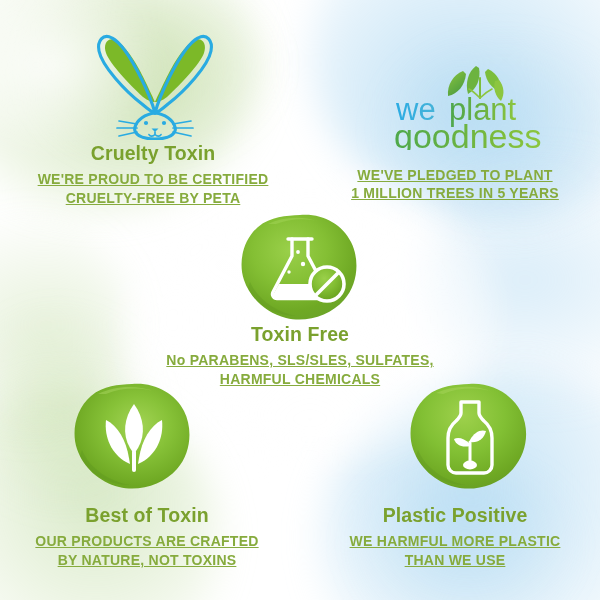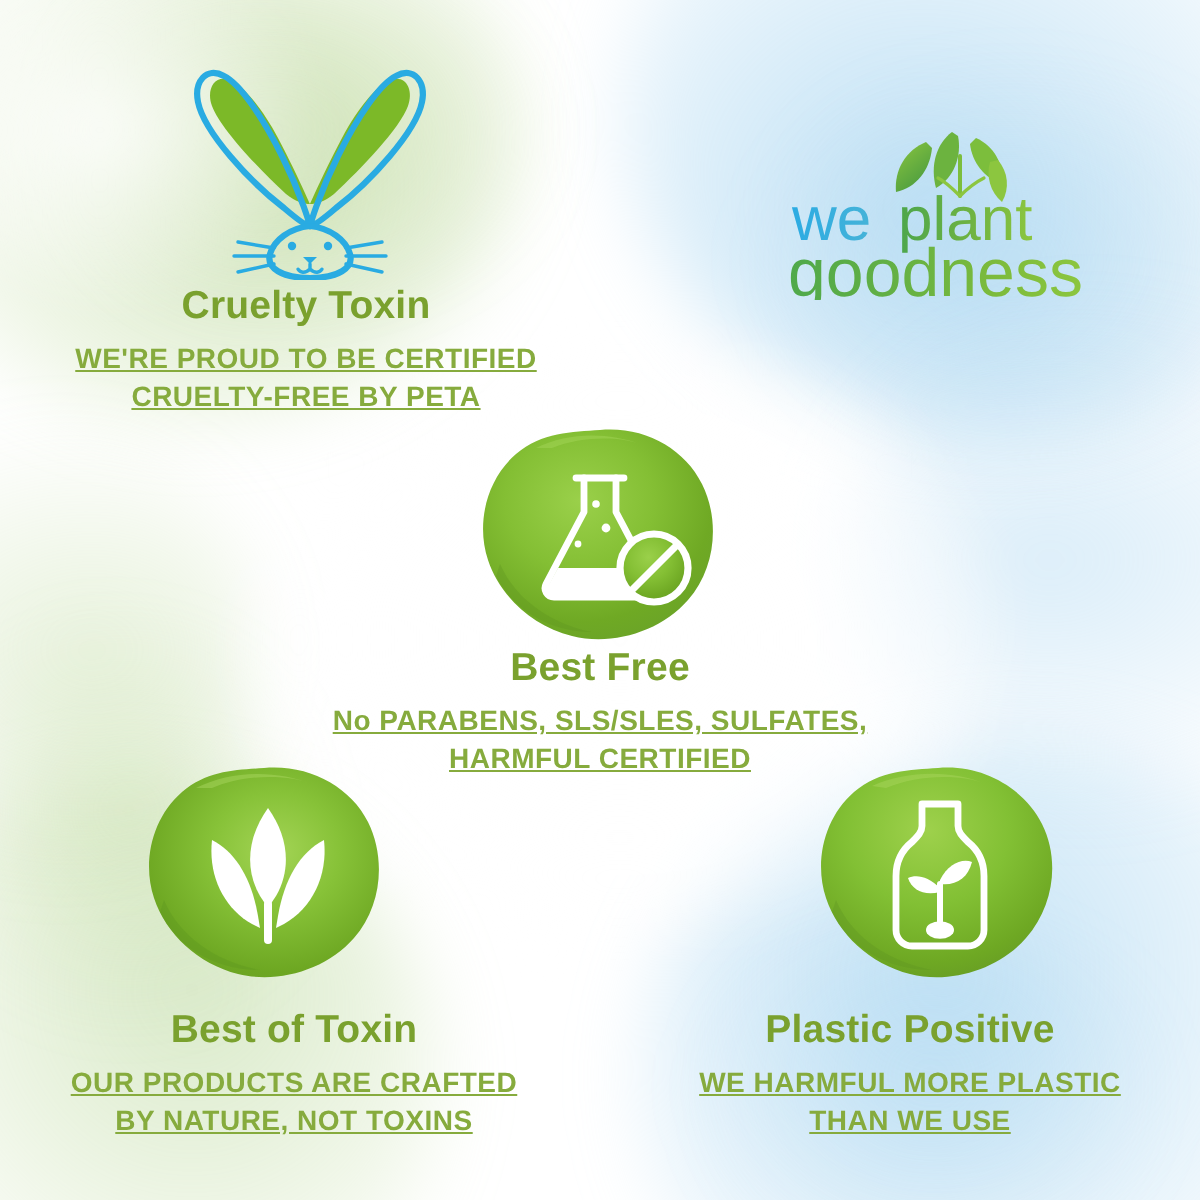--- a/index.html
+++ b/index.html
@@ -245,20 +245,24 @@
       </g>
 
       <text x="6" y="62" font-family="'Liberation Sans', sans-serif" font-size="31" font-weight="normal" fill="url(#wpgWe)">we</text>
 
       <text x="59" y="62" font-family="'Liberation Sans', sans-serif" font-size="31" font-weight="normal" fill="url(#wpgPlant)">plant</text>
 
       <text x="4" y="90" font-family="'Liberation Sans', sans-serif" font-size="34" font-weight="normal" fill="url(#wpgGoodness)">goodness</text>
     </svg>
   </div>
 
+  <div class="block" id="block-pledge">
+    <p class="block-desc" style="margin-top:0">WE'VE PLEDGED TO PLANT
+1 MILLION TREES IN 5 YEARS</p>
+  </div>
 
   <div class="icon-wrap" id="icon-toxin">
     <svg viewBox="0 0 124 112">
 
       <path d="M62 3 C84 1 104 12 113 30 C122 48 120 72 106 88
                C92 104 68 111 48 106 C28 101 12 86 6 68
                C0 50 5 28 20 15 C33 4 48 4 62 3 Z" fill="url(#blobGrad)"></path>
       <path d="M30 12 C46 4 66 4 82 10 C72 6 52 6 38 12 Z" fill="#a6d75c" opacity="0.45"></path>
       <path d="M12 70 C20 88 38 100 58 104 C36 104 18 92 10 76 Z" fill="#5f9620" opacity="0.35"></path>
 
@@ -272,23 +276,23 @@
       <circle cx="65" cy="52" r="2.2" fill="#ffffff"></circle>
       <circle cx="51" cy="60" r="1.7" fill="#ffffff"></circle>
 
       <circle cx="89" cy="72" r="17" fill="url(#blobGrad)"></circle>
       <circle cx="89" cy="72" r="17" fill="none" stroke="#ffffff" stroke-width="3.6"></circle>
       <path d="M78.5 82.5 L99.5 61.5" stroke="#ffffff" stroke-width="3.6" stroke-linecap="round"></path>
     </svg>
   </div>
 
   <div class="block" id="block-toxin">
-    <p class="block-title">Best Free</p>
+    <p class="block-title">Toxin Free</p>
     <p class="block-desc">No PARABENS, SLS/SLES, SULFATES,
-HARMFUL CERTIFIED</p>
+HARMFUL CHEMICALS</p>
   </div>
 
   <div class="icon-wrap" id="icon-nature">
     <svg viewBox="0 0 124 112">
       <path d="M60 2 C82 0 103 11 112 29 C121 47 119 71 105 87
                C91 103 67 110 47 105 C27 100 11 85 5 67
                C-1 49 4 27 19 14 C32 3 46 3 60 2 Z" fill="url(#blobGrad2)"></path>
       <path d="M26 12 C44 3 66 3 84 10 C72 5 50 5 34 12 Z" fill="#aeda64" opacity="0.45"></path>
       <path d="M10 68 C18 87 37 99 58 103 C35 103 16 91 8 74 Z" fill="#5d9420" opacity="0.35"></path>
 

